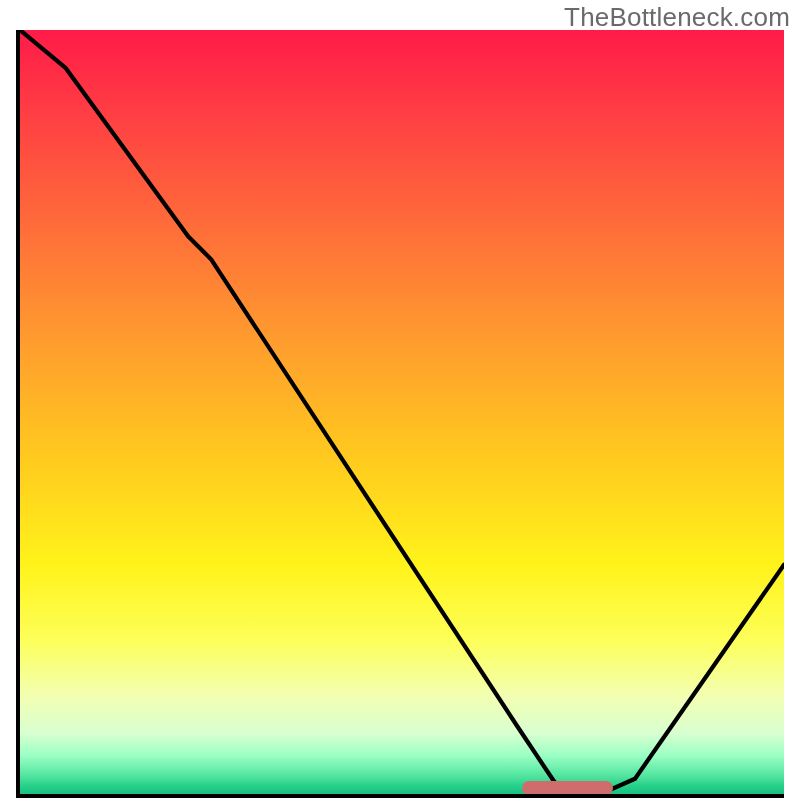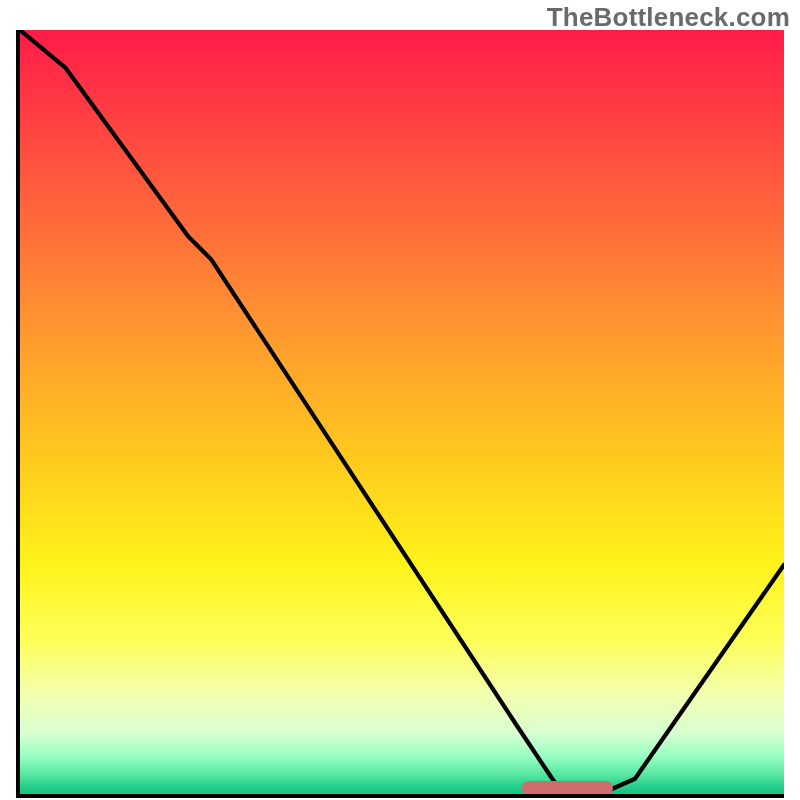--- a/index.html
+++ b/index.html
@@ -13,21 +13,21 @@
   .canvas {
     position: relative;
     width: 800px;
     height: 800px;
   }
   .watermark {
     position: absolute;
     top: 2px;
     right: 10px;
     font-size: 26px;
-    font-weight: 700;
+    font-weight: 400;
     color: #6a6a6a;
     letter-spacing: 0.2px;
   }
   .plot {
     position: absolute;
     left: 16px;
     top: 30px;
     width: 768px;
     height: 768px;
     border-left: 4px solid #000;

